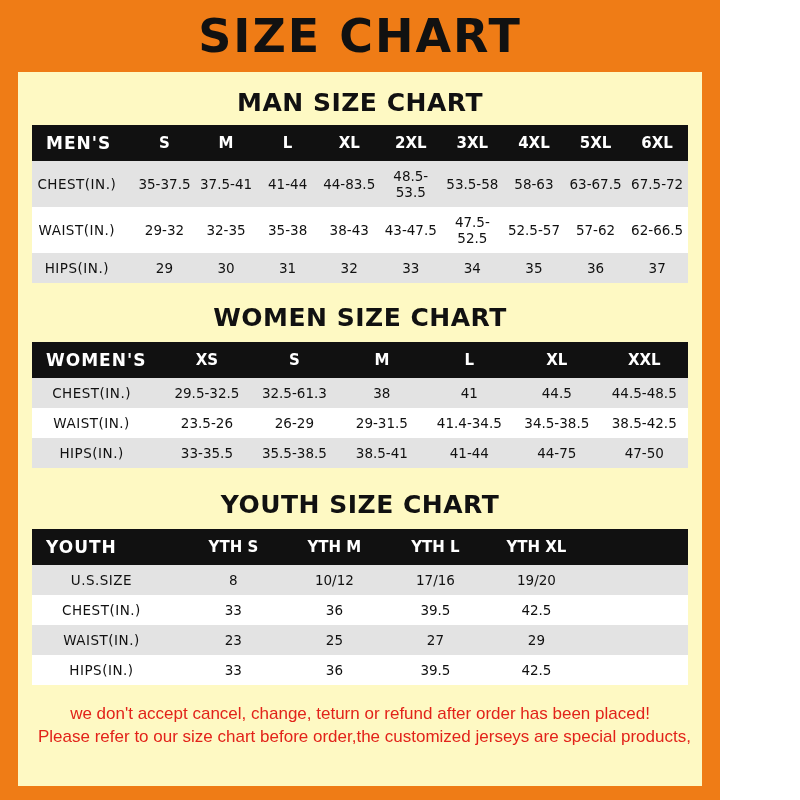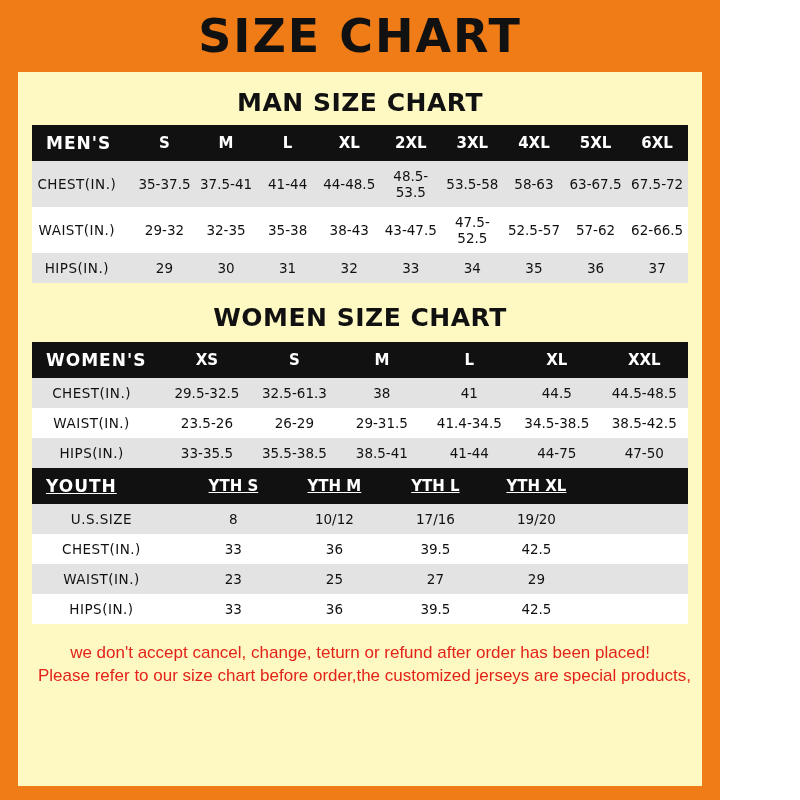--- a/index.html
+++ b/index.html
@@ -92,21 +92,21 @@
 
   
   .men col.c0 { width: 15.5%; }
   
   .women col.c0 { width: 20%; }
   
   .youth col.c0 { width: 23%; }
   .youth thead th.rowlabel { font-size: 17px; }
 
   .women thead th { font-size: 17px; }
-  .youth thead th { font-size: 16px; text-decoration: underline; }
+  .youth thead th { font-size: 16px; }
   .women tbody td { font-size: 14px; }
   .youth tbody td { font-size: 14px; }
 
   .footer-note {
     margin: 18px 6px 0 6px;
     text-align: center;
     color: #e2231a;
     font-family: "Liberation Sans", sans-serif;
     font-size: 17px;
     line-height: 1.35;
@@ -159,21 +159,21 @@
           <th>5XL</th>
           <th>6XL</th>
         </tr>
       </thead>
       <tbody>
         <tr class="odd">
           <td class="rowlabel">CHEST(IN.)</td>
           <td>35-37.5</td>
           <td>37.5-41</td>
           <td>41-44</td>
-          <td>44-48.5</td>
+          <td>44-83.5</td>
           <td>48.5-53.5</td>
           <td>53.5-58</td>
           <td>58-63</td>
           <td>63-67.5</td>
           <td>67.5-72</td>
         </tr>
         <tr class="even">
           <td class="rowlabel">WAIST(IN.)</td>
           <td>29-32</td>
           <td>32-35</td>
@@ -246,20 +246,21 @@
           <td>33-35.5</td>
           <td>35.5-38.5</td>
           <td>38.5-41</td>
           <td>41-44</td>
           <td>44-75</td>
           <td>47-50</td>
         </tr>
       </tbody>
     </table>
 
+    <div class="section-title t-youth">YOUTH SIZE CHART</div>
     <table class="size-table youth">
       <colgroup>
         <col class="c0">
           <col>
           <col>
           <col>
           <col>
           <col>
       </colgroup>
       <thead>

